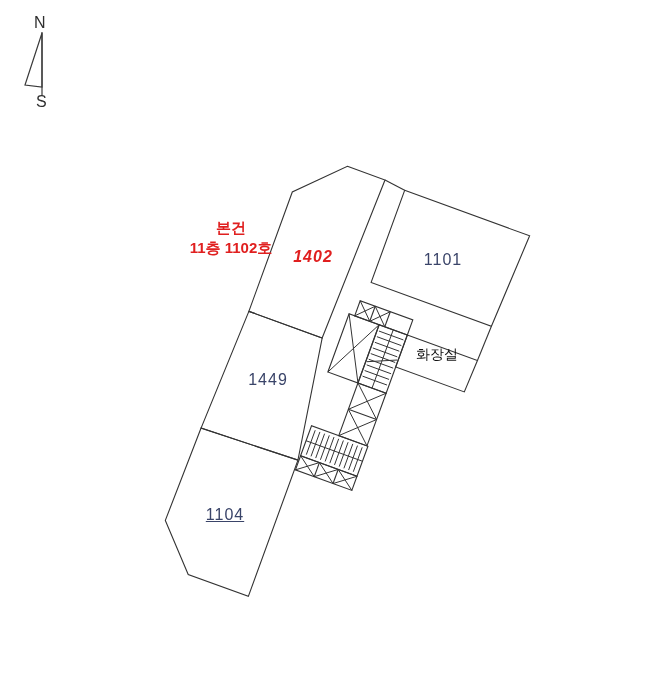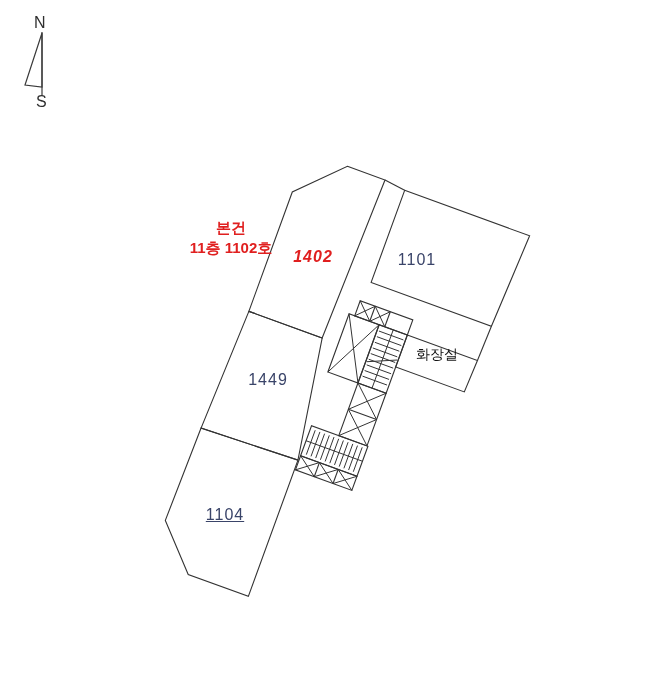--- a/index.html
+++ b/index.html
@@ -144,21 +144,21 @@
         <line class="thin-line" x1="440" y1="468" x2="460" y2="483"></line>
         <line class="thin-line" x1="460" y1="468" x2="440" y2="483"></line>
       </g>
 
       <polygon class="plan-line" points="302,350 380,350 399,473 297,476"></polygon>
 
       <polygon class="plan-line" points="297,476 399,473 399,618 335,618 295,575"></polygon>
     </g>
   </svg>
 
-  <div class="abs unit-label center-anchor" style="left:417px;top:260px;">1101</div>
+  <div class="abs unit-label center-anchor" style="left:443px;top:260px;">1101</div>
   <div class="abs unit-label-red center-anchor" style="left:313px;top:257px;">1402</div>
   <div class="abs unit-label center-anchor" style="left:268px;top:380px;">1449</div>
   <div class="abs unit-label center-anchor" style="left:225px;top:515px;text-decoration:underline;">1104</div>
   <div class="abs room-label center-anchor" style="left:437px;top:355px;">화장실</div>
 
   <div class="abs annotation-red center-anchor" style="left:223px;top:238px;margin-left:8px;">
     <div>본건</div>
     <div>11층 1102호</div>
   </div>
 

